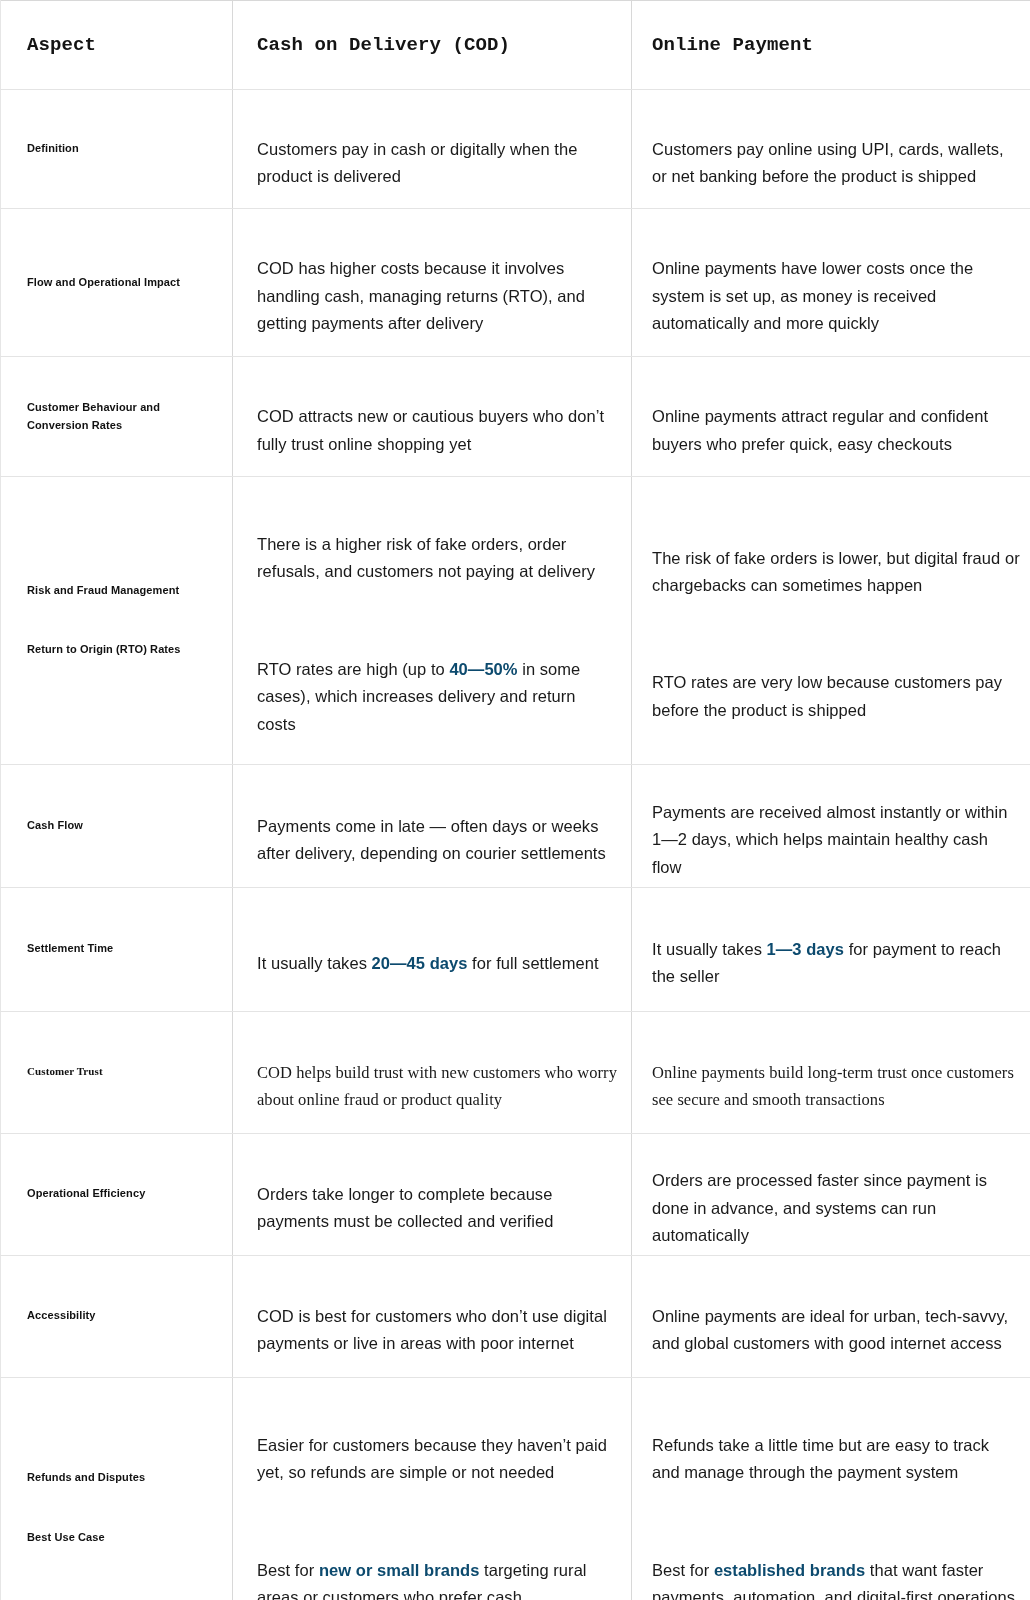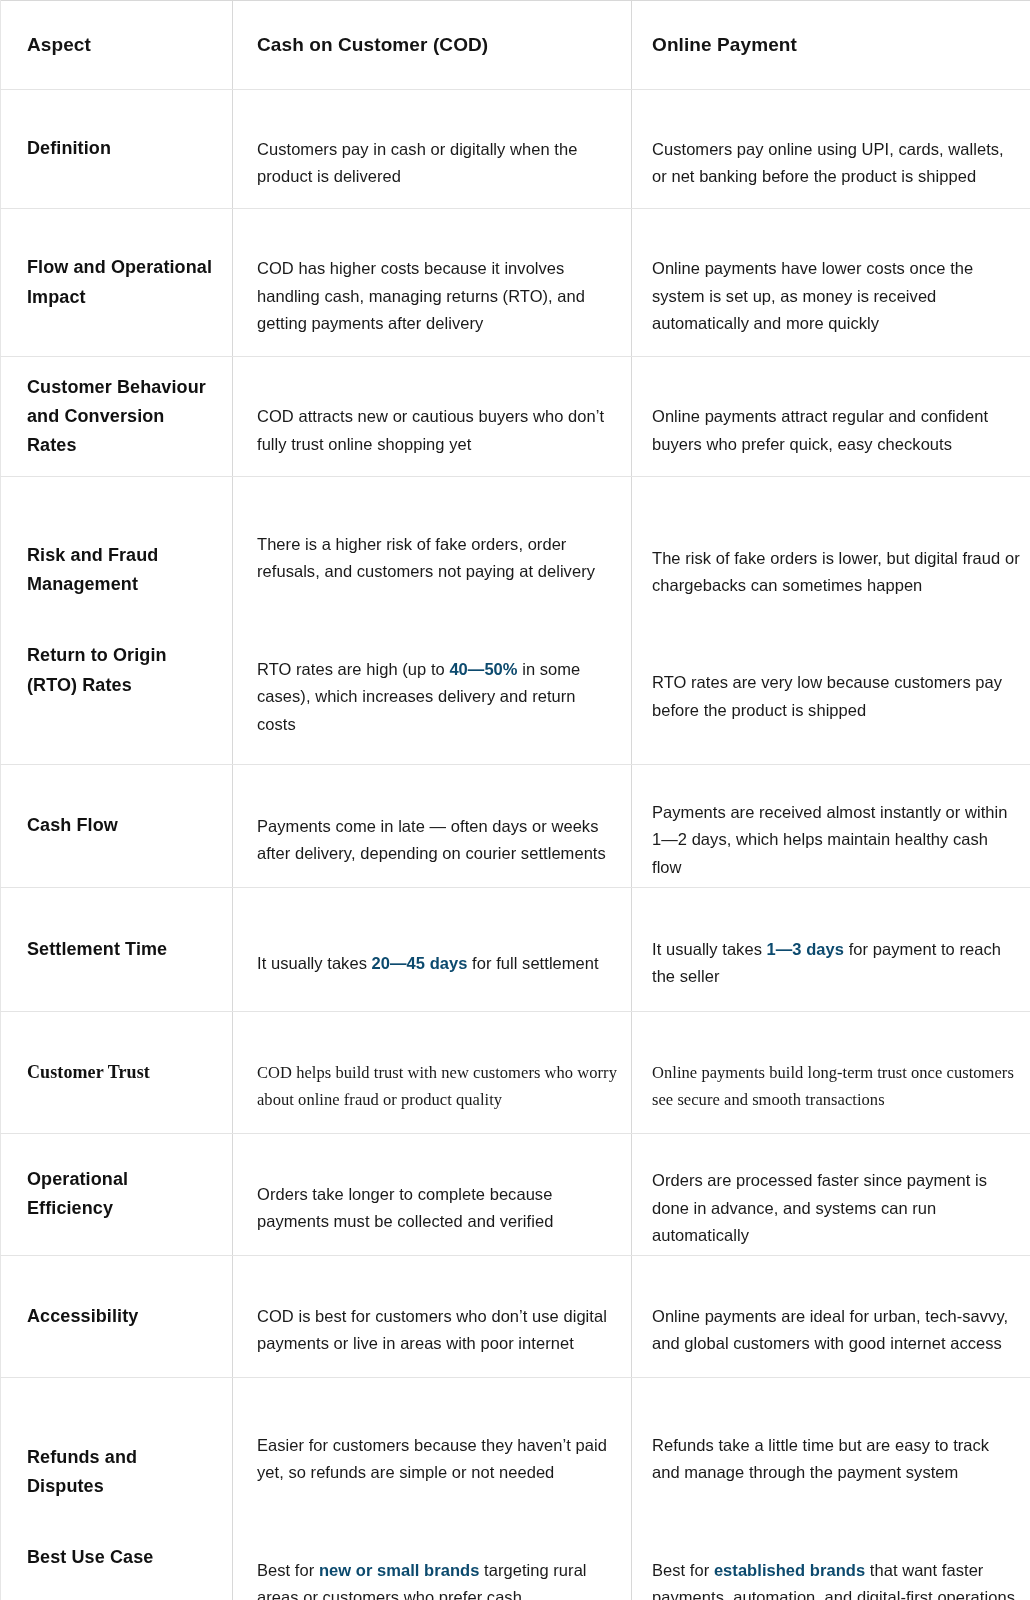--- a/index.html
+++ b/index.html
@@ -52,28 +52,28 @@
 
   
   .hdr-cell {
     height: 89px;
     font-size: 19px;
     font-weight: 600;
     letter-spacing: 0.1px;
     color: #141414;
     line-height: 1.3;
   }
-  .hdr-inner { padding: 0 41px; }
+  .hdr-inner { padding: 0 41px; font-family: Liberation Mono, monospace; }
   .hdr-inner.c-aspect  { padding-left: 26px; }
   .hdr-inner.c-cod     { padding-left: 24px; }
   .hdr-inner.c-online  { padding-left: 20px; }
 
   
   .aspect-cell {
-    font-size: 18px;
+    font-size: 11px;
     font-weight: 700;
     line-height: 1.62;
     color: #111111;
     letter-spacing: 0.1px;
   }
   .aspect-inner { padding: 0 18px 0 26px; }
 
   
   .body-cell {
     font-size: 16.5px;
@@ -106,21 +106,21 @@
     <col class="col-cod">
     <col class="col-online">
   </colgroup>
 
   <thead>
     <tr class="sep">
       <th class="hdr-cell">
         <div class="hdr-inner c-aspect">Aspect</div>
       </th>
       <th class="hdr-cell">
-        <div class="hdr-inner c-cod">Cash on Customer (COD)</div>
+        <div class="hdr-inner c-cod">Cash on Delivery (COD)</div>
       </th>
       <th class="hdr-cell">
         <div class="hdr-inner c-online">Online Payment</div>
       </th>
     </tr>
   </thead>
 
   <tbody>
 
     <tr class="sep" style="height:119px;">

